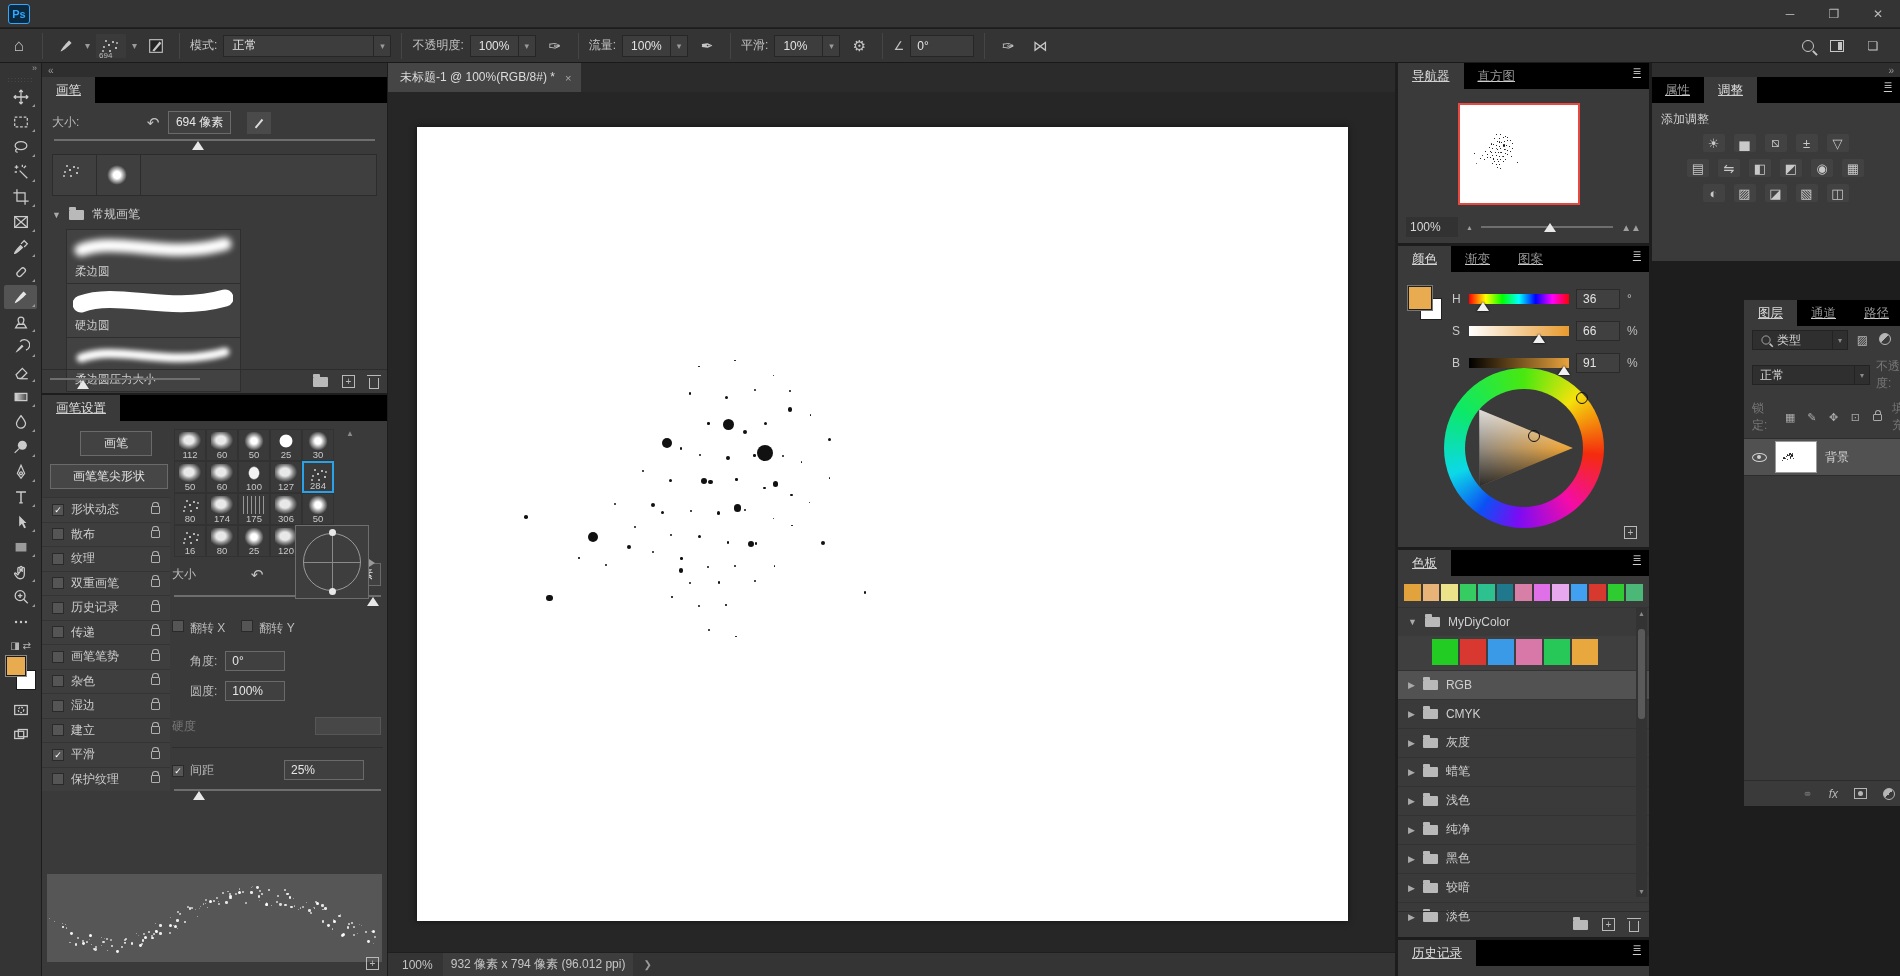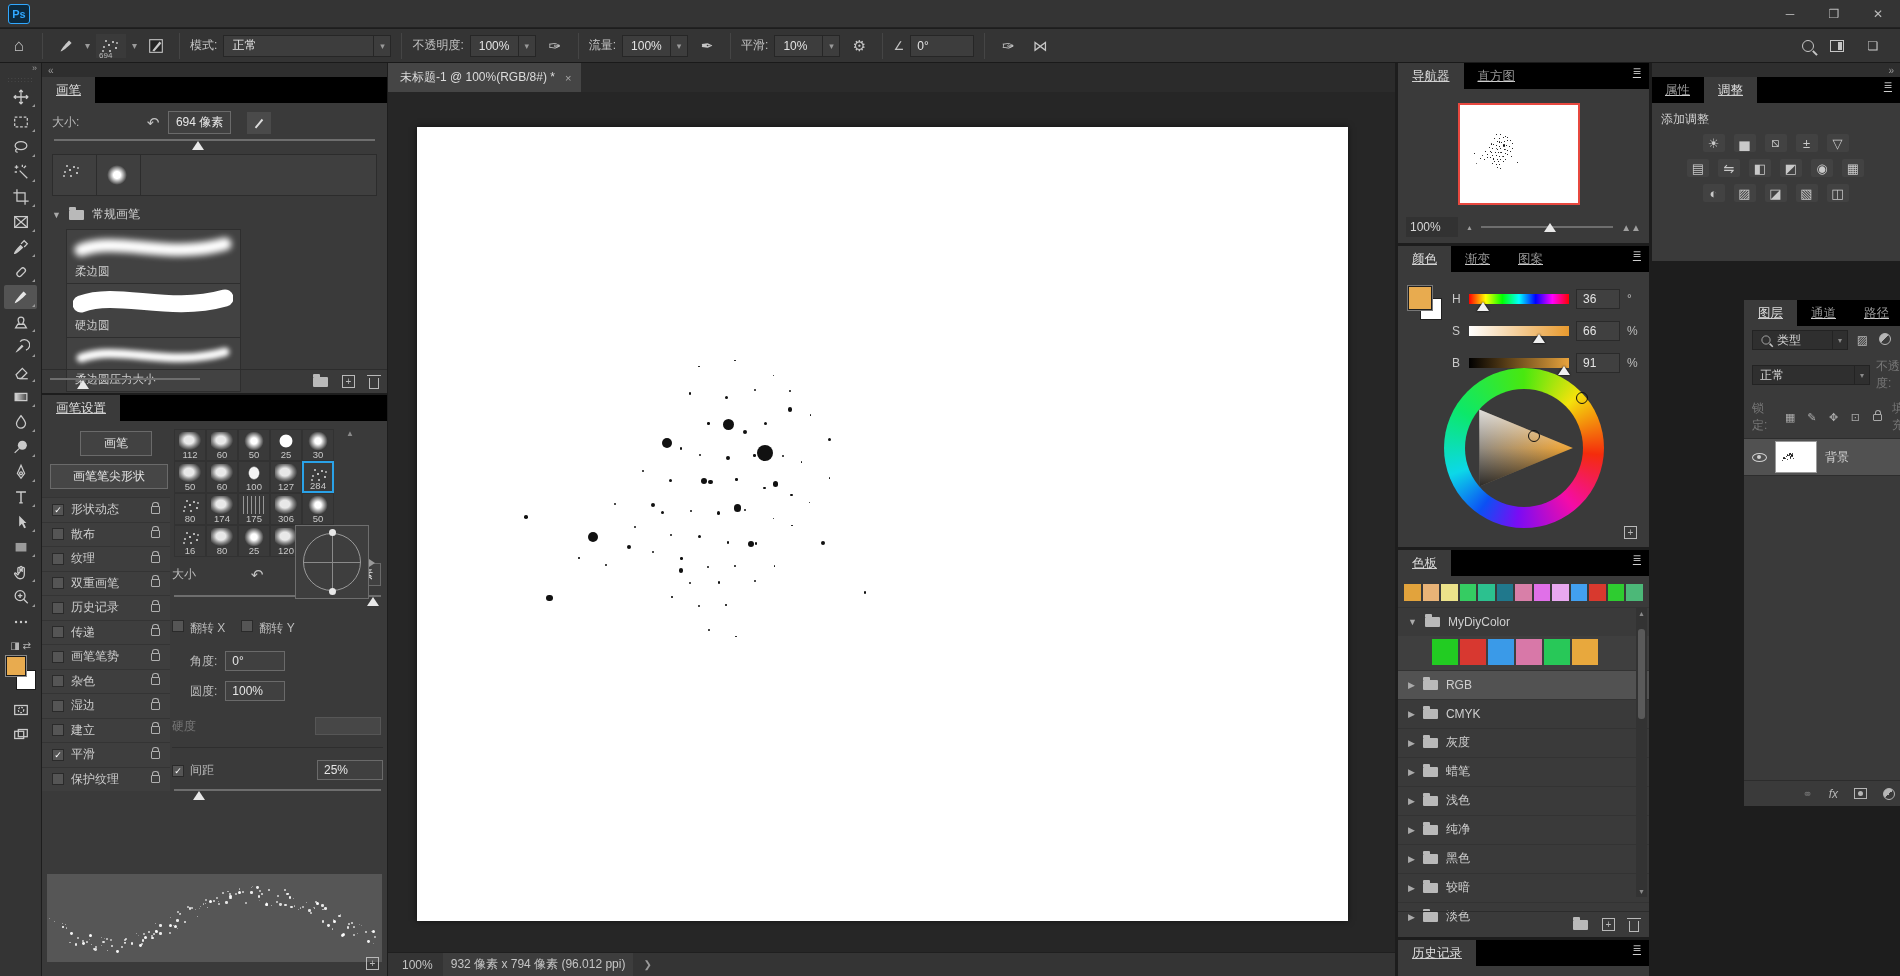--- a/index.html
+++ b/index.html
@@ -703,21 +703,21 @@
             <div class="dot" style="bottom:3px"></div>
           <div class="marker"></div>
         </div>
         <div class="bs-row" style="margin-top:16px;text-align:right;">
           <span class="bs-ctl-label dim">硬度</span>
           <span class="disabled-input" style="margin-left:auto;margin-right:2px"></span>
         </div>
         <div class="bs-div"></div>
         <div class="bs-row" style="margin-top:12px;">
           <span><span class="cbx">✓</span><span class="bs-ctl-label">间距</span></span>
-          <span class="ang-input" style="margin-left:auto;margin-right:0;width:66px">25%</span>
+          <span class="ang-input" style="margin-left:auto;margin-right:19px;width:80px">25%</span>
         </div>
         <div class="hslider" style="margin:6px 2px 0;">
             <div class="track"></div>
             <div class="thumb" style="left:9%"></div>
           </div>
       </div>
       <div id="preview-box">
           <div class="pdot" style="left: 2px; top: 44.3px; width: 0.8px; height: 0.8px; opacity: 0.45;"></div>
           <div class="pdot" style="left: 15.2px; top: 48.6px; width: 1.3px; height: 1.3px; opacity: 0.57;"></div>
           <div class="pdot" style="left: 7px; top: 46.8px; width: 1px; height: 1px; opacity: 0.5;"></div>

